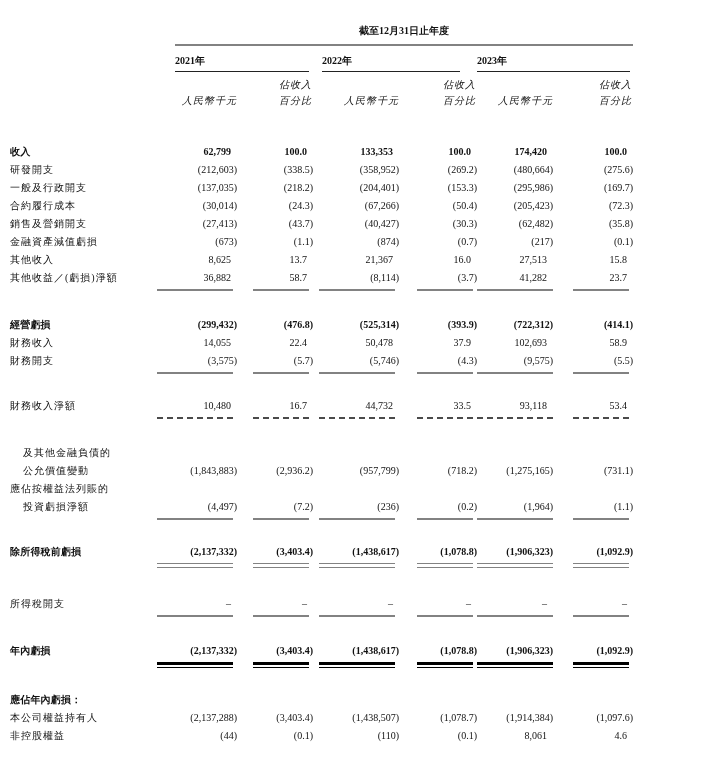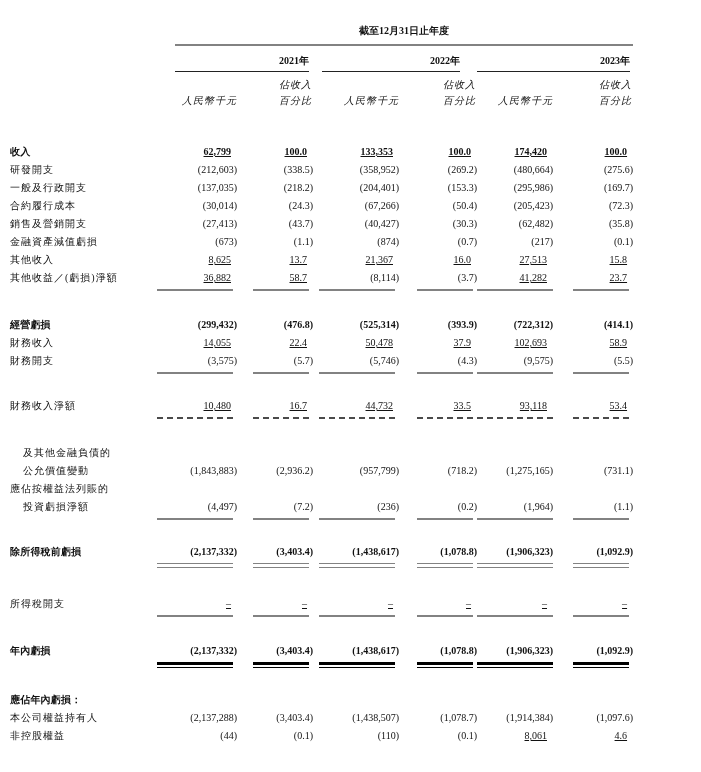--- a/index.html
+++ b/index.html
@@ -29,21 +29,21 @@
   .period-box{
     margin-left:25px;
     text-align:center;
     font-weight:bold;
     border-bottom:2px solid var(--rule-gray);
     padding:22px 0 5px 0;
     line-height:17px;
   }
   .yearbox{
     font-weight:bold;
-    text-align:right;
+    text-align:left;
     border-bottom:1.5px solid #222222;
     padding:6px 0 2px 0;
     line-height:17px;
   }
   .g1{margin:0 4px 0 25px;}
   .g2{margin:0 17px 0 9px;}
   .g3{margin:0 3px 0 0;}
   .subhead td{
     font-style:italic;
     vertical-align:bottom;
@@ -58,21 +58,21 @@
   .pcthead{text-align:right;white-space:pre-line;padding-right:1px;letter-spacing:1px;}
 
   
   tbody td{height:18px;line-height:18px;vertical-align:top;}
   .lbl{text-align:left;letter-spacing:1px;}
   .lbl.b{font-weight:bold;letter-spacing:0.2px;}
   .lbl.ind{padding-left:13px;}
   .val{text-align:right;}
   .val.b{font-weight:bold;}
   .num{display:block;}
-  .num.nopar{padding-right:6px;text-decoration:underline;}
+  .num.nopar{padding-right:6px;}
 
   .rule{margin:2px 4px 3px auto;height:0;}
   .rmb .rule{width:76px;}
   .pct .rule{width:56px;}
   .rule.single{border-top:2px solid var(--rule-gray);}
   .rule.dashed{border-top:2px dashed #4a4a4a;}
   .rule.double{height:3px;border-top:1.5px solid var(--rule-gray);border-bottom:1.5px solid var(--rule-gray);}
   .rule.double-bold{height:2px;border-top:3px solid var(--rule-black);border-bottom:1.5px solid var(--rule-black);}
 </style>
 </head>

